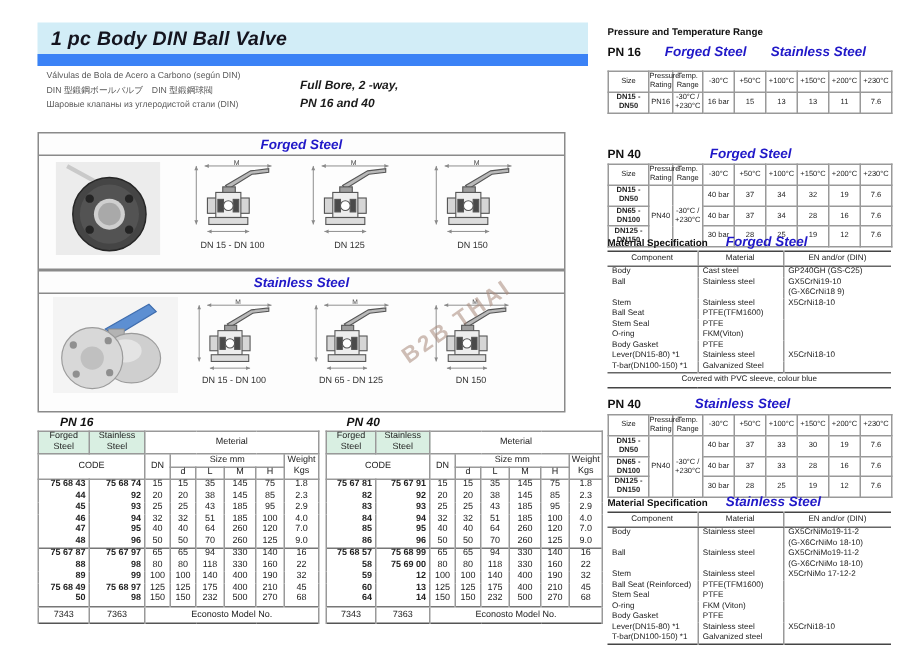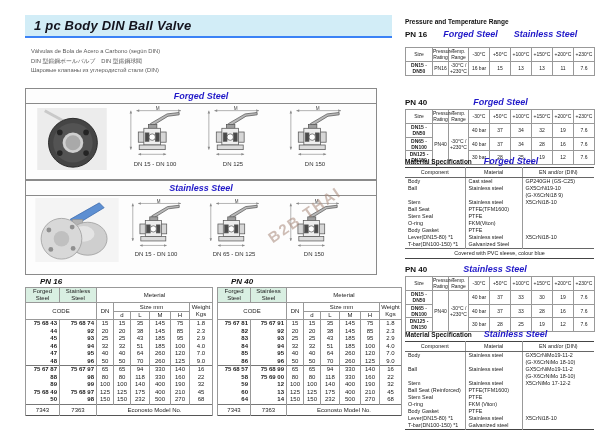--- a/index.html
+++ b/index.html
@@ -2,21 +2,21 @@
 <html><head>
 <meta charset="utf-8">
 <style>
   html,body{margin:0;padding:0;background:#fff;}
   .page{position:relative;width:600px;height:445px;background:#fff;overflow:hidden;
         font-family:"Liberation Sans",sans-serif;color:#222;}
   .abs{position:absolute;}
 
   
   .title-bar{left:25px;top:15px;width:367px;height:21px;background:#d2edf7;
-             border-bottom:2px solid #3b82f6;display:flex;align-items:center;}
+             border-bottom:8px solid #3b82f6;display:flex;align-items:center;}
   .title-bar span{font-size:13px;font-weight:700;font-style:italic;color:#14141e;padding-left:9px;letter-spacing:.2px;}
 
   .subtitle{left:31px;top:47px;font-size:5.8px;line-height:1.65;color:#5a5a5a;}
   .bore-note{left:200px;top:51px;font-size:8px;font-weight:700;font-style:italic;color:#1a1a1a;line-height:1.5;}
 
   
   .draw-box{border:1px solid #8a8a8a;background:#fdfdfd;}
   .box-forged{left:25px;top:88px;width:350px;height:90px;}
   .box-stainless{left:25px;top:180px;width:350px;height:93px;}
   .draw-box .box-head{height:14px;border-bottom:1px solid #8a8a8a;text-align:center;
@@ -102,20 +102,24 @@
   <div class="abs title-bar">
     <span>1 pc Body DIN Ball Valve</span>
   </div>
 
   <div class="abs subtitle">
     <div>Válvulas de Bola de Acero a Carbono (según DIN)</div>
     <div>DIN 型鍛鋼ボールバルブ　DIN 型鍛鋼球閥</div>
     <div>Шаровые клапаны из углеродистой стали (DIN)</div>
   </div>
 
+  <div class="abs bore-note">
+    <div>Full Bore, 2 -way,</div>
+    <div>PN 16 and 40</div>
+  </div>
 
   <div class="abs draw-box box-forged">
     <div class="box-head">Forged Steel</div>
     <svg class="fig" style="left:10px;top:19px" width="72" height="62" viewBox="0 0 74 66">
       <rect width="74" height="66" fill="#ececec"></rect>
       <line x1="32" y1="16" x2="8" y2="3" stroke="#c9c9c9" stroke-width="3"></line>
       <circle cx="38" cy="37" r="26" fill="#454545" stroke="#262626" stroke-width="1"></circle>
       <circle cx="38" cy="37" r="21" fill="#535353"></circle>
       <circle cx="24" cy="26" r="3" fill="#242424"></circle>
         <circle cx="52" cy="26" r="3" fill="#242424"></circle>

